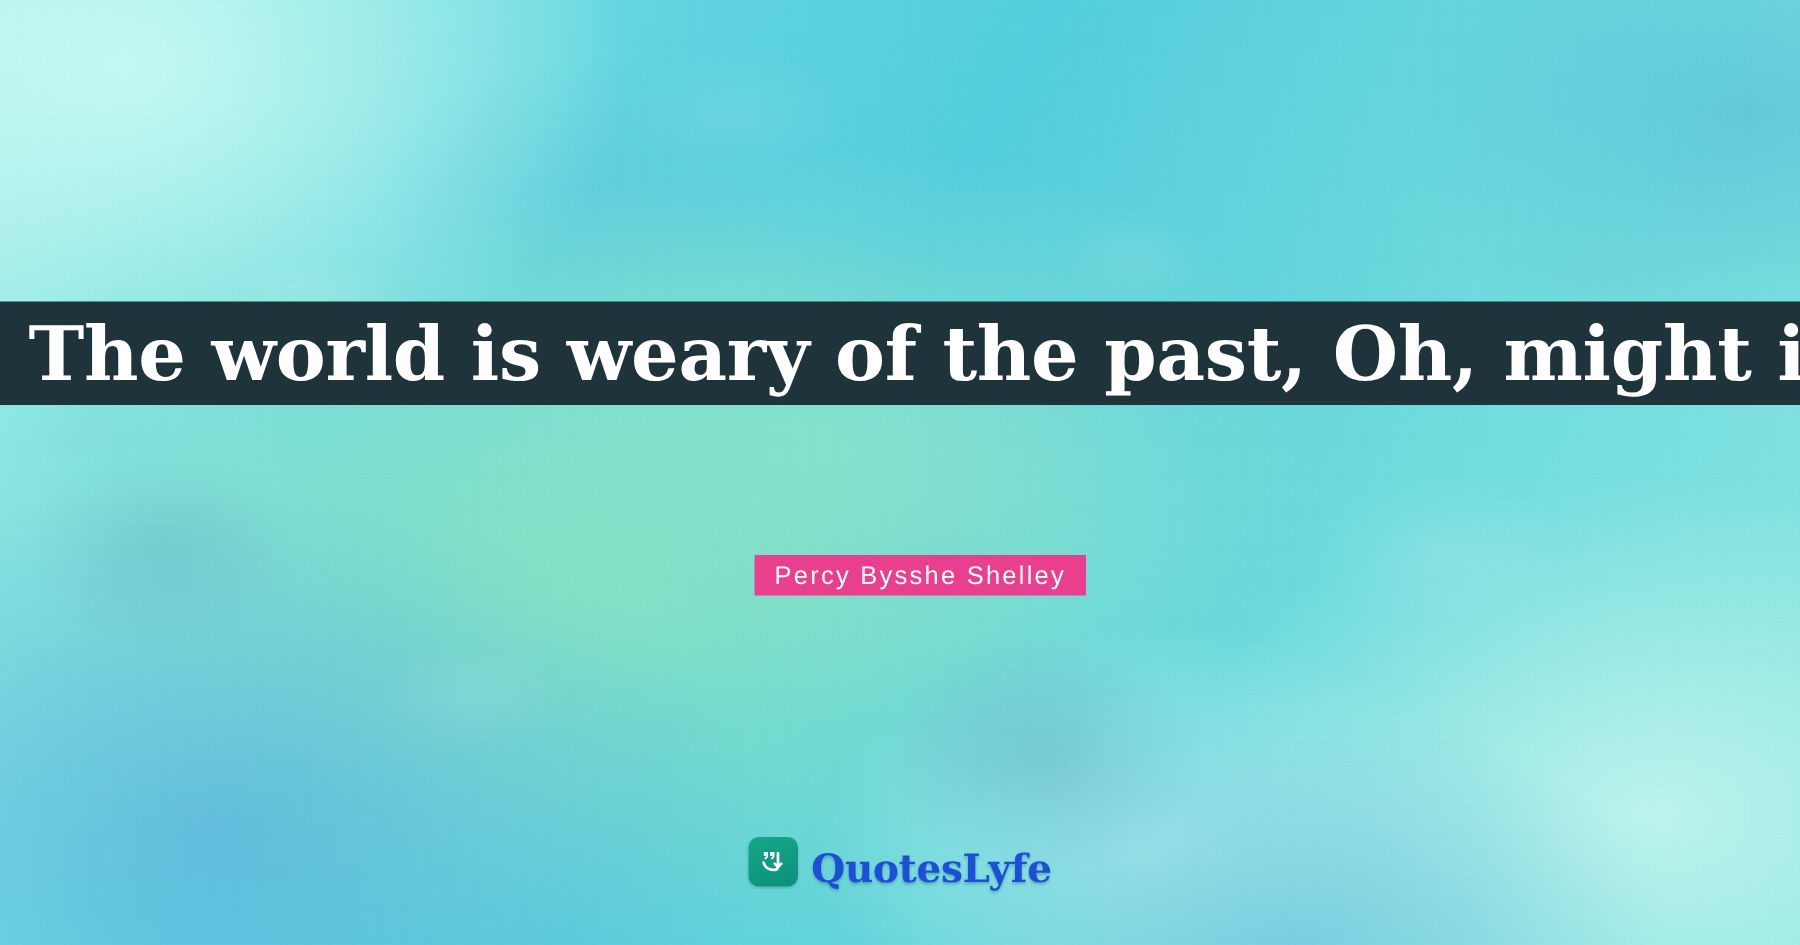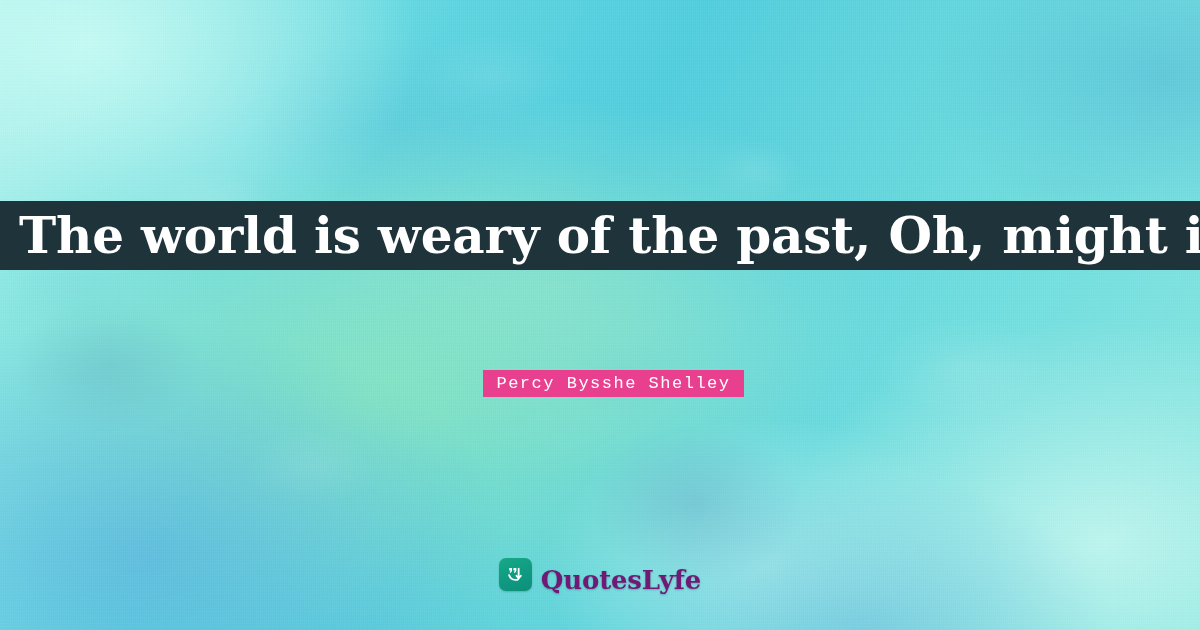--- a/index.html
+++ b/index.html
@@ -152,21 +152,21 @@
     left: 0;
     right: 0;
     top: 370px;
     text-align: center;
     line-height: 0;
   }
   #author-badge {
     display: inline-block;
     background-color: #e8408f;
     color: #ffffff;
-    font-family: Liberation Mono, monospace;
+    font-family: Liberation Sans, sans-serif;
     font-weight: normal;
     font-size: 17px;
     line-height: 27px;
     letter-spacing: 1.5px;
     padding: 0 13px;
     white-space: nowrap;
     margin-left: 27px;
   }
 
   
@@ -185,21 +185,21 @@
     height: 33px;
     border-radius: 7px;
     background: linear-gradient(160deg, #17a888 0%, #0f9a81 55%, #0d8f79 100%);
     display: flex;
     align-items: center;
     justify-content: center;
     box-shadow: 0 1px 2px rgba(0,0,0,0.18);
     flex: none;
   }
   #brand-name {
-    color: #701a75;
+    color: #1d4ed8;
     font-family: "DejaVu Serif", "Liberation Serif", serif;
     font-weight: bold;
     font-size: 26px;
     line-height: 30px;
     letter-spacing: -0.2px;
     text-shadow: 0 1px 2px rgba(20,70,80,0.35);
     margin-top: 12px;
   }
 </style>
 </head>

